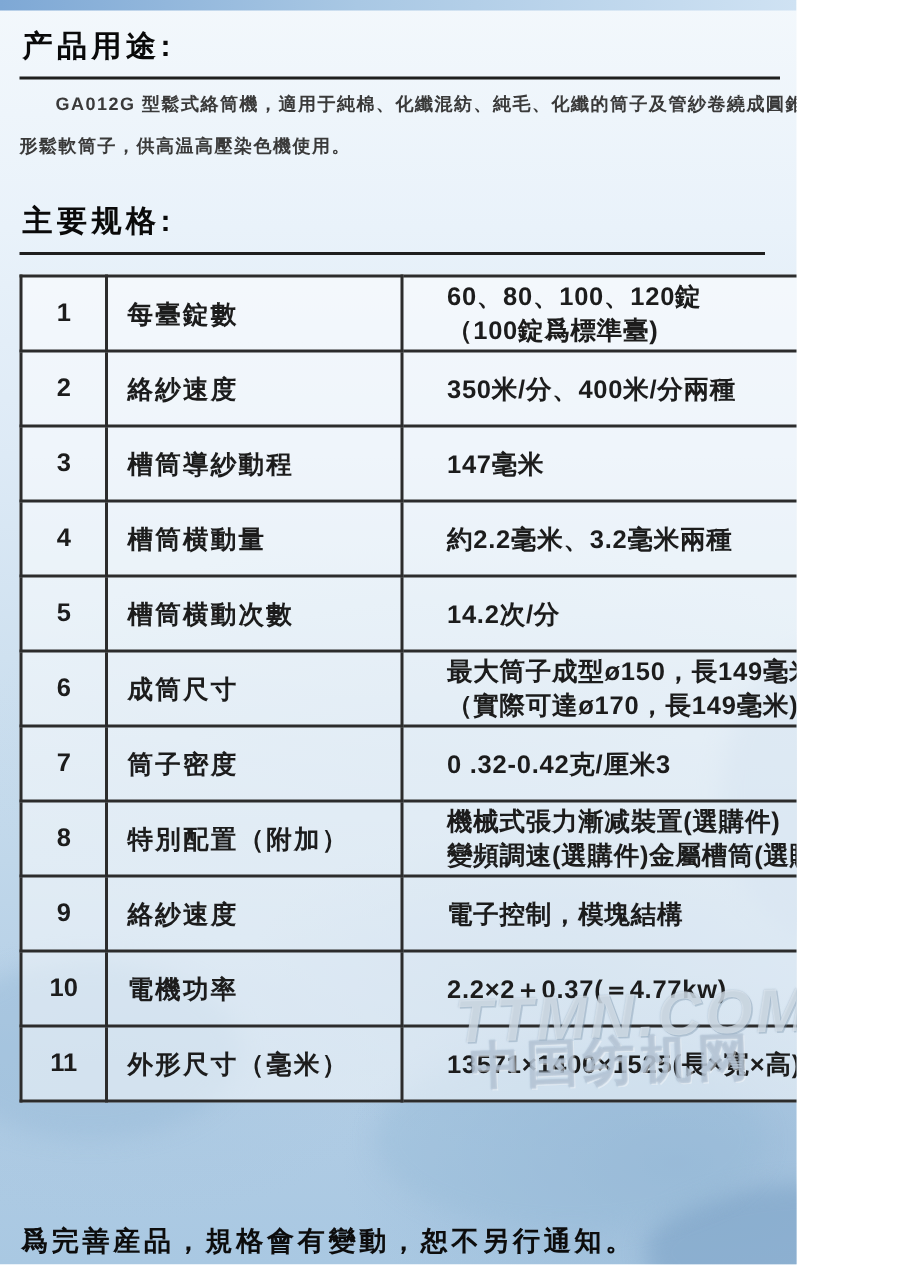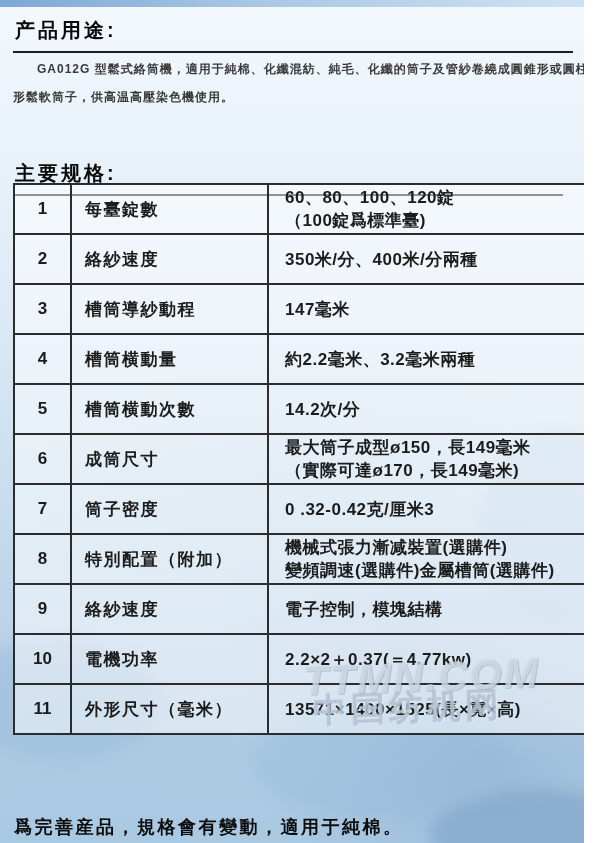--- a/index.html
+++ b/index.html
@@ -1,21 +1,21 @@
 <!DOCTYPE html>
 <html><head>
 <meta charset="utf-8">
 <style>
   * { margin:0; padding:0; box-sizing:border-box; }
   html,body { width:608px; }
   body { font-family:"Liberation Sans", sans-serif; }
 
   .page {
     position:relative;
-    width:584px; height:843px;
+    width:531px; height:843px;
     overflow:hidden;
     background:
       radial-gradient(320px 180px at 85% 92%, rgba(140,175,208,0.55), rgba(140,175,208,0) 70%),
       radial-gradient(300px 160px at 70% 78%, rgba(158,190,218,0.45), rgba(158,190,218,0) 70%),
       radial-gradient(260px 140px at 15% 85%, rgba(165,196,222,0.40), rgba(165,196,222,0) 70%),
       radial-gradient(420px 200px at 55% 60%, rgba(185,210,232,0.40), rgba(185,210,232,0) 75%),
       linear-gradient(180deg, #f3f8fc 0%, #e9f2fa 18%, #ddeaf6 36%, #cfe1f0 52%, #c0d7ea 68%, #b2cde5 84%, #a9c8e2 100%);
     color:#111;
   }
 
@@ -31,21 +31,21 @@
   .blob.b3 { left:250px; top:700px; width:260px; height:120px; background:rgba(150,185,214,0.35); }
   .blob.b4 { left:480px; top:430px; width:160px; height:200px; background:rgba(168,198,224,0.45); }
 
   .section-head {
     position:absolute; left:13px; right:11px;
     border-bottom:2px solid #1f1f1f;
     padding:0 0 7px 2px;
     font-size:20px; font-weight:bold; letter-spacing:3px; color:#0a0a0a;
   }
   .head-uses  { top:17px; }
-  .head-specs { top:160px; right:21px; }
+  .head-specs { top:134px; right:21px; }
 
   .intro-text {
     position:absolute; top:55px; left:13px; width:585px;
     font-size:12px; line-height:28px; letter-spacing:1px;
     text-indent:2em; color:#3a3a3a; font-weight:bold;
   }
 
   table.spec {
     position:absolute; top:183px; left:13px;
     width:582px;
@@ -56,21 +56,21 @@
   table.spec td {
     border:2px solid #2c2c2c;
     height:50px;
     font-size:17px;
     color:#1c1c1c;
     font-weight:bold;
     vertical-align:middle;
   }
   td.col-no    { width:57px;  text-align:center; letter-spacing:0; }
   td.col-label { width:197px; padding-left:13px; letter-spacing:1.5px; }
-  td.col-value { padding-left:16px; padding-right:4px; white-space:pre-line; line-height:23px; letter-spacing:0.5px; }
+  td.col-value { padding-left:29px; padding-right:4px; white-space:pre-line; line-height:23px; letter-spacing:0.5px; }
 
   .watermark {
     position:absolute; left:295px; top:652px; width:290px; height:90px;
     pointer-events:none; z-index:6;
   }
   .wm-line1 {
     position:absolute; left:8px; top:2px;
     font-size:41px; font-weight:bold; font-style:italic; letter-spacing:2px;
     color:rgba(238,243,248,0.62);
     text-shadow:0 0 1px rgba(110,135,160,0.55), 1px 1px 0 rgba(120,145,170,0.35);
@@ -168,15 +168,15 @@
           <td class="col-value">13571×1400×1525(長×寬×高)</td>
         </tr>
       </tbody>
   </table>
 
   <div class="watermark">
     <span class="wm-line1">TTMN.COM</span>
     <span class="wm-line2">中国纺机网</span>
   </div>
 
-  <div class="footer-note">爲完善産品，規格會有變動，適用于純棉。</div>
+  <div class="footer-note">爲完善産品，規格會有變動，恕不另行通知。</div>
 
 </div>
 
 </body></html>

